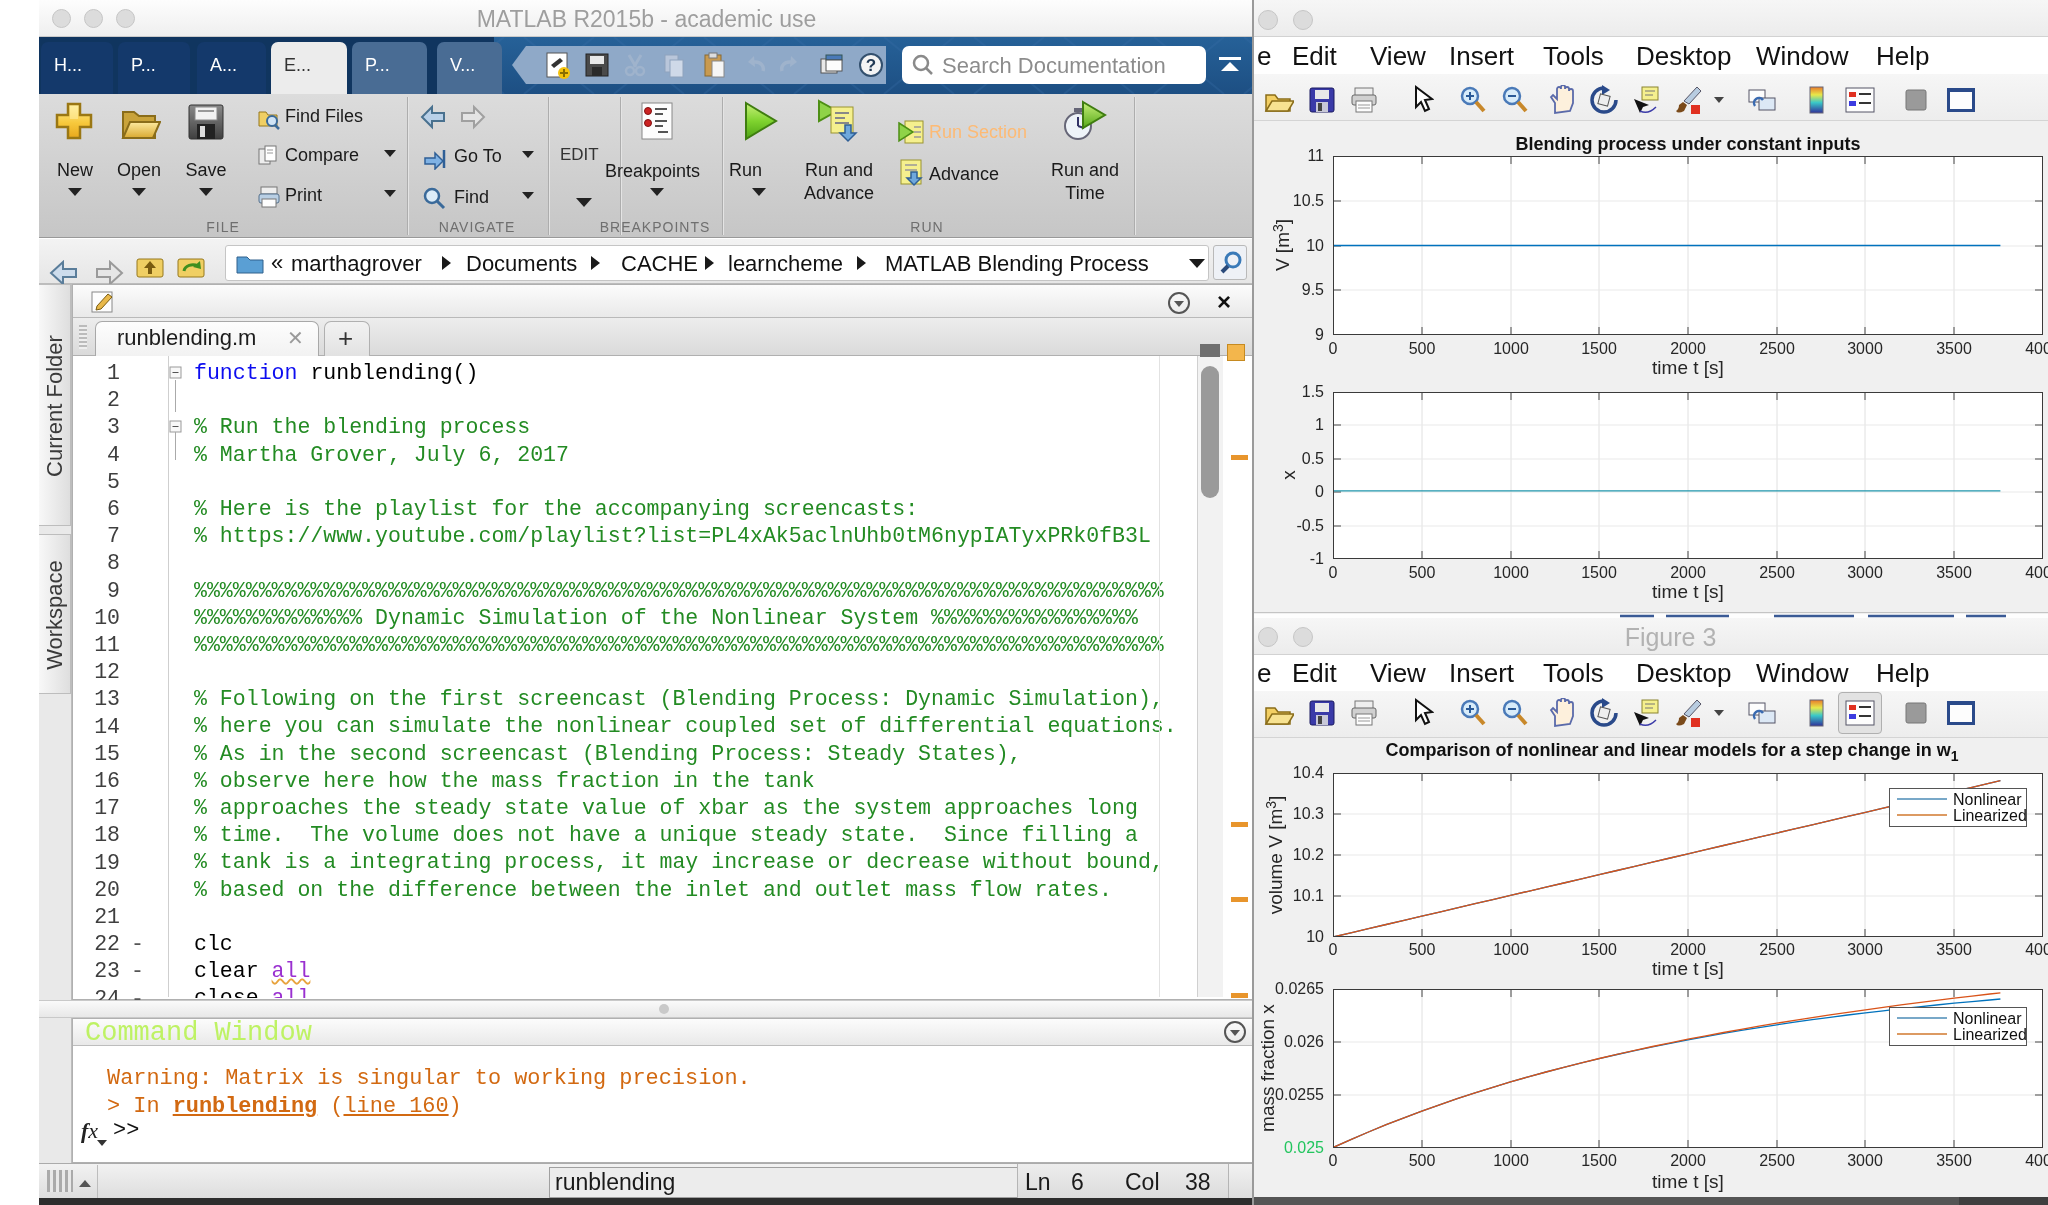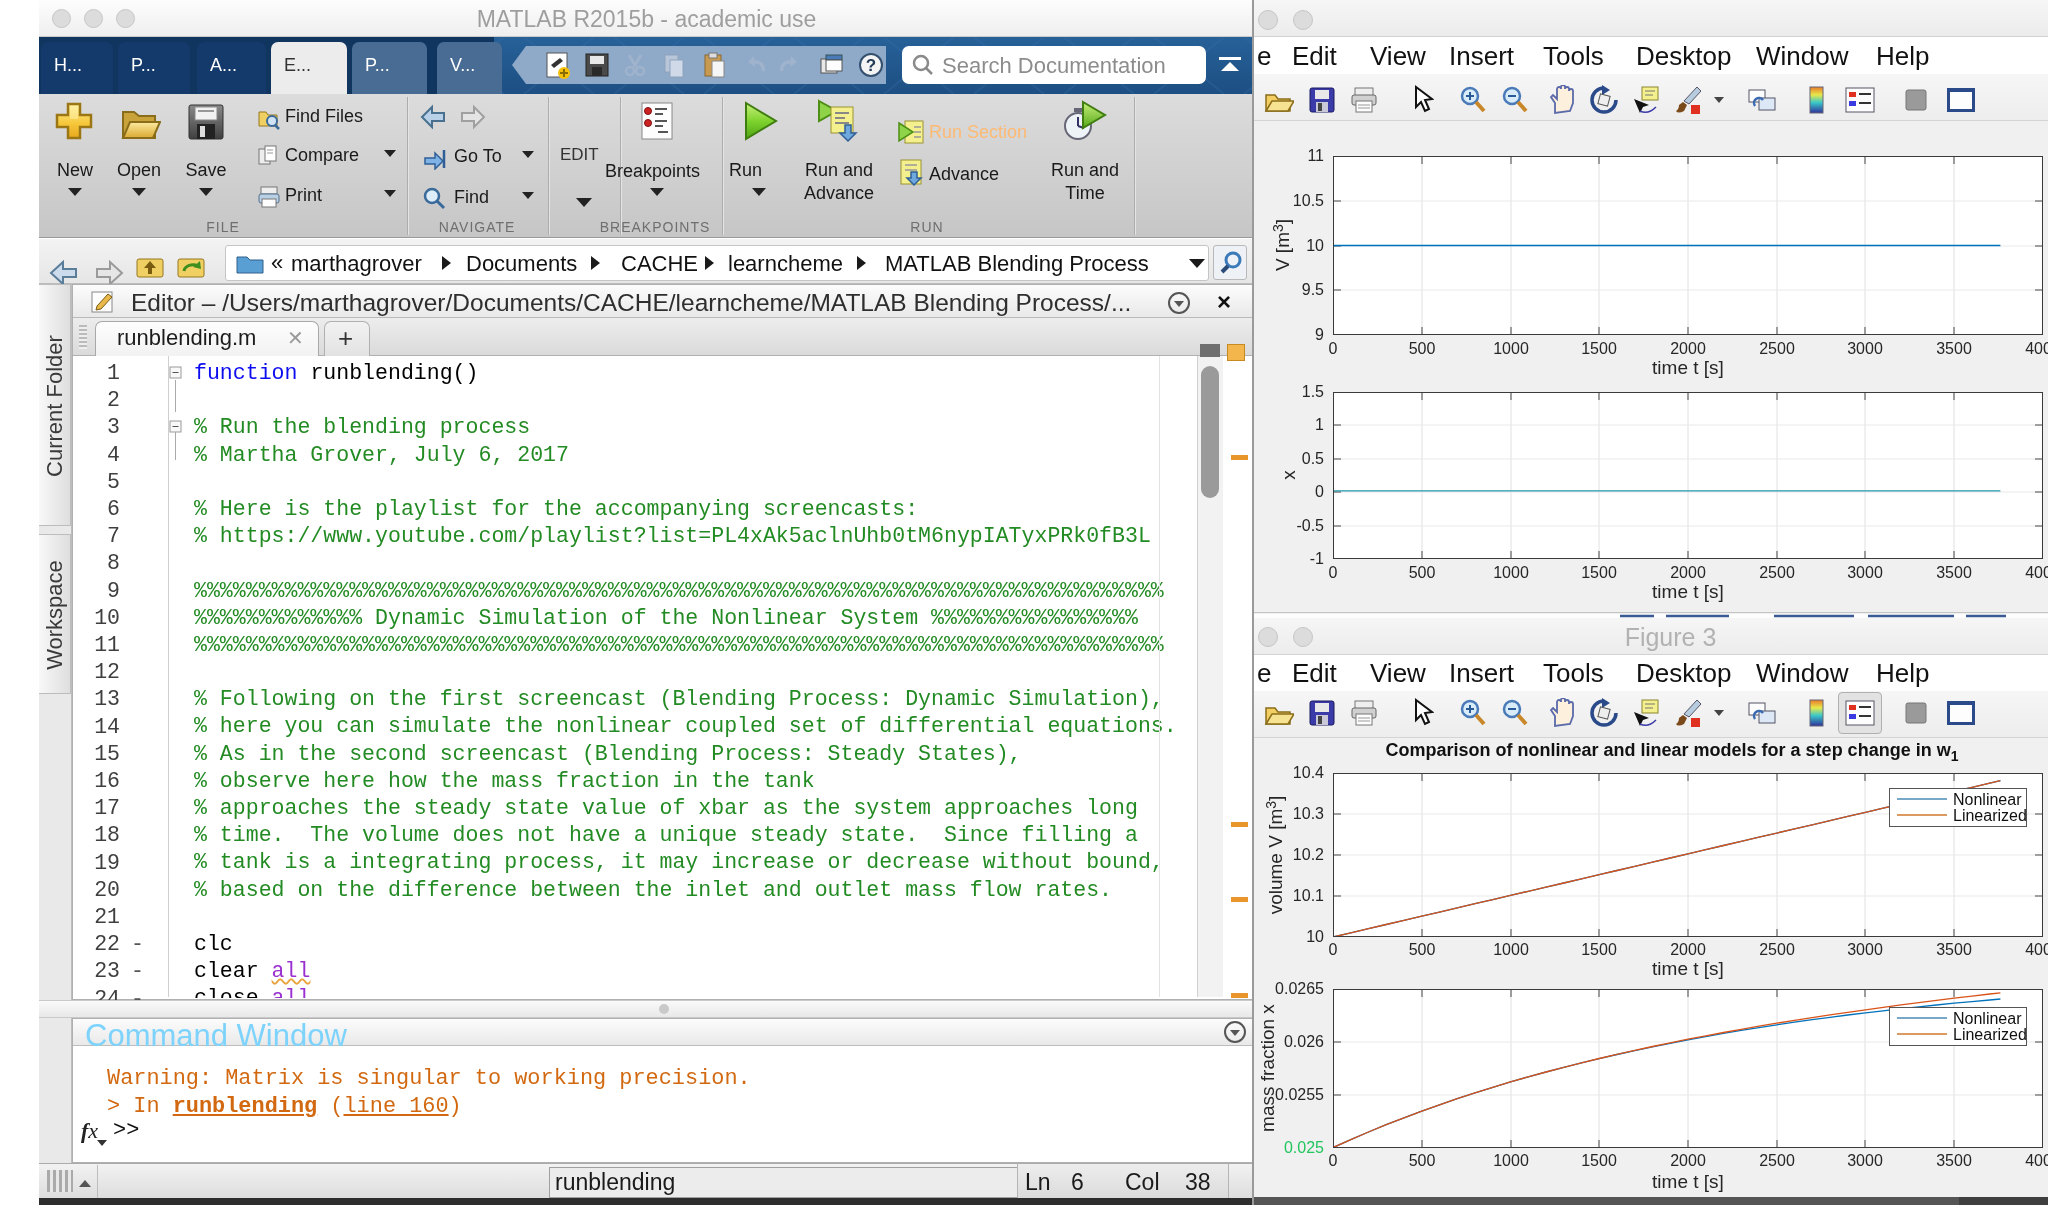--- a/index.html
+++ b/index.html
@@ -312,21 +312,20 @@
 <div class="abs" style="left:0;top:284px;width:32px;height:242px;background:linear-gradient(90deg,#f8f8f8,#dedede);border:1px solid #bdbdbd;border-left:none;box-sizing:border-box;"></div>
 <div class="abs" style="left:-84px;top:393px;width:200px;height:26px;transform:rotate(-90deg);text-align:center;font-size:22px;color:#3a3a3a;">Current Folder</div>
 <div class="abs" style="left:0;top:534px;width:32px;height:160px;background:linear-gradient(90deg,#f8f8f8,#dedede);border:1px solid #bdbdbd;border-left:none;box-sizing:border-box;"></div>
 <div class="abs" style="left:-84px;top:602px;width:200px;height:26px;transform:rotate(-90deg);text-align:center;font-size:22px;color:#3a3a3a;">Workspace</div>
 <div class="abs" style="left:33px;top:284px;width:1182px;height:716px;background:#fff;border:1px solid #b0b0b0;box-sizing:border-box;"></div>
 <div class="abs" style="left:34px;top:285px;width:1180px;height:33px;background:linear-gradient(#fcfcfc,#e9e9e9);border-bottom:1px solid #b9b9b9;box-sizing:border-box;"></div>
 <svg class="abs" style="left:52px;top:290px" width="26" height="24">
       <rect x="1" y="2" width="20" height="20" fill="#fdfdfd" stroke="#888"></rect>
       <path d="M6 16 L17 4 l4 3 -11 12 -5 1z" fill="#e8b84a" stroke="#7a5c10"></path>
     </svg>
-<div class="txt" style="left:92px;top:289px;font-size:24.5px;color:#2e2e2e;">Editor – /Users/marthagrover/Documents/CACHE/learncheme/MATLAB Blending Process/...</div>
 <svg class="abs" style="left:1128px;top:291px" width="24" height="24">
       <circle cx="12" cy="12" r="10" fill="none" stroke="#555" stroke-width="2"></circle>
       <path d="M7 10 h10 l-5 6z" fill="#555"></path>
     </svg>
 <div class="txt" style="left:1178px;top:288px;font-size:24px;font-weight:bold;color:#111;">×</div>
 <div class="abs" style="left:34px;top:318px;width:1180px;height:38px;background:linear-gradient(#ededed,#dadada);border-bottom:1px solid #b0b0b0;box-sizing:border-box;"></div>
 <div class="abs" style="left:56px;top:321px;width:224px;height:35px;background:linear-gradient(#fdfdfd,#f2f2f2);border:1px solid #a8a8a8;border-bottom:none;border-radius:7px 7px 0 0;box-sizing:border-box;"></div>
 <div class="txt" style="left:78px;top:325px;font-size:22px;color:#1c1c1c;">runblending.m</div>
 <div class="txt" style="left:248px;top:326px;font-size:20px;color:#9a9a9a;">✕</div>
 <div class="abs" style="left:285px;top:321px;width:46px;height:35px;background:linear-gradient(#f2f2f2,#e2e2e2);border:1px solid #b0b0b0;border-bottom:none;border-radius:7px 7px 0 0;box-sizing:border-box;"></div>
@@ -380,21 +379,21 @@
 <div class="abs" style="left:1188px;top:344px;width:18px;height:17px;background:#f3b64c;border:1px solid #c68a20;box-sizing:border-box;"></div>
 <div class="abs" style="left:1192px;top:455px;width:17px;height:5px;background:#e8952c;"></div>
 <div class="abs" style="left:1192px;top:822px;width:17px;height:5px;background:#e8952c;"></div>
 <div class="abs" style="left:1192px;top:897px;width:17px;height:5px;background:#e8952c;"></div>
 <div class="abs" style="left:1192px;top:993px;width:17px;height:5px;background:#e8952c;"></div>
 <div class="abs" style="left:1192px;top:1003px;width:17px;height:5px;background:#e8952c;"></div>
 <div class="abs" style="left:0;top:1000px;width:1215px;height:18px;background:linear-gradient(#fafafa,#e8e8e8);border-top:1px solid #c9c9c9;border-bottom:1px solid #c9c9c9;box-sizing:border-box;"></div>
 <div class="abs" style="left:620px;top:1004px;width:10px;height:10px;border-radius:50%;background:#c9c9c9;"></div>
 <div class="abs" style="left:33px;top:1018px;width:1182px;height:145px;background:#fff;border:1px solid #b0b0b0;box-sizing:border-box;"></div>
 <div class="abs" style="left:34px;top:1019px;width:1180px;height:27px;background:linear-gradient(#fcfcfc,#e9e9e9);border-bottom:1px solid #bdbdbd;box-sizing:border-box;"></div>
-<div class="txt" style="left:46px;top:1018px;font-size:31px;color:#7dd3fc;">Command Window</div>
+<div class="txt" style="left:46px;top:1018px;font-size:27px;color:#bef264;font-family:Liberation Mono, monospace;">Command Window</div>
 <svg class="abs" style="left:1184px;top:1020px" width="24" height="24">
       <circle cx="12" cy="12" r="10" fill="none" stroke="#555" stroke-width="2"></circle>
       <path d="M7 10 h10 l-5 6z" fill="#555"></path>
     </svg>
 <div class="txt" style="left:68px;top:1066px;font-family:'Liberation Mono',monospace;font-size:21.9px;color:#D26911;">Warning: Matrix is singular to working precision.</div>
 <div class="txt" style="left:68px;top:1094px;font-family:'Liberation Mono',monospace;font-size:21.9px;color:#D26911;">&gt; In <b style="text-decoration:underline;">runblending</b> (<span style="text-decoration:underline;">line 160</span>)</div>
 <div class="txt" style="left:42px;top:1118px;font-size:22px;font-style:italic;color:#222;font-family:'Liberation Serif',serif;"><b>f</b>x</div>
 <div class="abs" style="left:58px;top:1140px;width:0;height:0;border-left:5px solid transparent;border-right:5px solid transparent;border-top:6px solid #333;"></div>
 <div class="txt" style="left:74px;top:1118px;font-family:'Liberation Mono',monospace;font-size:21.9px;color:#111;">&gt;&gt;</div>
 <div class="abs" style="left:0;top:1163px;width:1215px;height:37px;background:linear-gradient(#f2f2f2,#dcdcdc);border-top:1px solid #ababab;box-sizing:border-box;"></div>
@@ -498,20 +497,21 @@
       <line x1="15" y1="8" x2="27" y2="8" stroke="#333" stroke-width="2"></line>
       <line x1="15" y1="17" x2="27" y2="17" stroke="#333" stroke-width="2"></line>
     </svg>
     <svg class="abs" style="left:1864px;top:87px" width="26" height="26">
       <rect x="3" y="3" width="20" height="20" rx="2" fill="#9a9a9a" stroke="#777"></rect>
     </svg>
     <svg class="abs" style="left:1906px;top:86px" width="32" height="28">
       <rect x="2" y="2" width="28" height="24" fill="#2a4a8a"></rect>
       <rect x="5" y="6" width="22" height="17" fill="#fdfdfd"></rect>
     </svg>
+<div class="txt" style="left:1294px;top:134px;width:710px;text-align:center;font-size:18px;font-weight:bold;color:#111;">Blending process under constant inputs</div>
 <svg class="abs" style="left:1294px;top:156px" width="710" height="179">['<rect x="0.5" y="0.5" width="709" height="178" fill="#fff" stroke="none"></rect>', '<line x1="89" y1="0" x2="89" y2="179" stroke="#e0e0e0" stroke-width="1"></line>', '<line x1="178" y1="0" x2="178" y2="179" stroke="#e0e0e0" stroke-width="1"></line>', '<line x1="266" y1="0" x2="266" y2="179" stroke="#e0e0e0" stroke-width="1"></line>', '<line x1="355" y1="0" x2="355" y2="179" stroke="#e0e0e0" stroke-width="1"></line>', '<line x1="444" y1="0" x2="444" y2="179" stroke="#e0e0e0" stroke-width="1"></line>', '<line x1="532" y1="0" x2="532" y2="179" stroke="#e0e0e0" stroke-width="1"></line>', '<line x1="621" y1="0" x2="621" y2="179" stroke="#e0e0e0" stroke-width="1"></line>', '<line x1="0" y1="45" x2="710" y2="45" stroke="#e9e9e9" stroke-width="1"></line>', '<line x1="0" y1="90" x2="710" y2="90" stroke="#e9e9e9" stroke-width="1"></line>', '<line x1="0" y1="134" x2="710" y2="134" stroke="#e9e9e9" stroke-width="1"></line>', '<line x1="0" y1="0" x2="0" y2="8" stroke="#4a4a4a" stroke-width="1"></line>', '<line x1="0" y1="171" x2="0" y2="179" stroke="#4a4a4a" stroke-width="1"></line>', '<line x1="89" y1="0" x2="89" y2="8" stroke="#4a4a4a" stroke-width="1"></line>', '<line x1="89" y1="171" x2="89" y2="179" stroke="#4a4a4a" stroke-width="1"></line>', '<line x1="178" y1="0" x2="178" y2="8" stroke="#4a4a4a" stroke-width="1"></line>', '<line x1="178" y1="171" x2="178" y2="179" stroke="#4a4a4a" stroke-width="1"></line>', '<line x1="266" y1="0" x2="266" y2="8" stroke="#4a4a4a" stroke-width="1"></line>', '<line x1="266" y1="171" x2="266" y2="179" stroke="#4a4a4a" stroke-width="1"></line>', '<line x1="355" y1="0" x2="355" y2="8" stroke="#4a4a4a" stroke-width="1"></line>', '<line x1="355" y1="171" x2="355" y2="179" stroke="#4a4a4a" stroke-width="1"></line>', '<line x1="444" y1="0" x2="444" y2="8" stroke="#4a4a4a" stroke-width="1"></line>', '<line x1="444" y1="171" x2="444" y2="179" stroke="#4a4a4a" stroke-width="1"></line>', '<line x1="532" y1="0" x2="532" y2="8" stroke="#4a4a4a" stroke-width="1"></line>', '<line x1="532" y1="171" x2="532" y2="179" stroke="#4a4a4a" stroke-width="1"></line>', '<line x1="621" y1="0" x2="621" y2="8" stroke="#4a4a4a" stroke-width="1"></line>', '<line x1="621" y1="171" x2="621" y2="179" stroke="#4a4a4a" stroke-width="1"></line>', '<line x1="710" y1="0" x2="710" y2="8" stroke="#4a4a4a" stroke-width="1"></line>', '<line x1="710" y1="171" x2="710" y2="179" stroke="#4a4a4a" stroke-width="1"></line>', '<line x1="0" y1="0" x2="8" y2="0" stroke="#4a4a4a" stroke-width="1"></line>', '<line x1="702" y1="0" x2="710" y2="0" stroke="#4a4a4a" stroke-width="1"></line>', '<line x1="0" y1="45" x2="8" y2="45" stroke="#4a4a4a" stroke-width="1"></line>', '<line x1="702" y1="45" x2="710" y2="45" stroke="#4a4a4a" stroke-width="1"></line>', '<line x1="0" y1="90" x2="8" y2="90" stroke="#4a4a4a" stroke-width="1"></line>', '<line x1="702" y1="90" x2="710" y2="90" stroke="#4a4a4a" stroke-width="1"></line>', '<line x1="0" y1="134" x2="8" y2="134" stroke="#4a4a4a" stroke-width="1"></line>', '<line x1="702" y1="134" x2="710" y2="134" stroke="#4a4a4a" stroke-width="1"></line>', '<line x1="0" y1="179" x2="8" y2="179" stroke="#4a4a4a" stroke-width="1"></line>', '<line x1="702" y1="179" x2="710" y2="179" stroke="#4a4a4a" stroke-width="1"></line>', '<polyline points="0.0,89.5 667.4,89.5" fill="none" stroke="#0072BD" stroke-width="1.35"></polyline>', '<rect x="0.5" y="0.5" width="709" height="178" fill="none" stroke="#3a3a3a" stroke-width="1"></rect>']</svg>
 <div class="txt" style="left:1199px;top:147px;width:86px;text-align:right;font-size:16px;color:#262626;">11</div>
     <div class="txt" style="left:1199px;top:192px;width:86px;text-align:right;font-size:16px;color:#262626;">10.5</div>
     <div class="txt" style="left:1199px;top:237px;width:86px;text-align:right;font-size:16px;color:#262626;">10</div>
     <div class="txt" style="left:1199px;top:281px;width:86px;text-align:right;font-size:16px;color:#262626;">9.5</div>
     <div class="txt" style="left:1199px;top:326px;width:86px;text-align:right;font-size:16px;color:#262626;">9</div>
 <div class="txt" style="left:1254px;top:340px;width:80px;text-align:center;font-size:16px;color:#262626;">0</div>
     <div class="txt" style="left:1343px;top:340px;width:80px;text-align:center;font-size:16px;color:#262626;">500</div>
     <div class="txt" style="left:1432px;top:340px;width:80px;text-align:center;font-size:16px;color:#262626;">1000</div>
     <div class="txt" style="left:1520px;top:340px;width:80px;text-align:center;font-size:16px;color:#262626;">1500</div>

